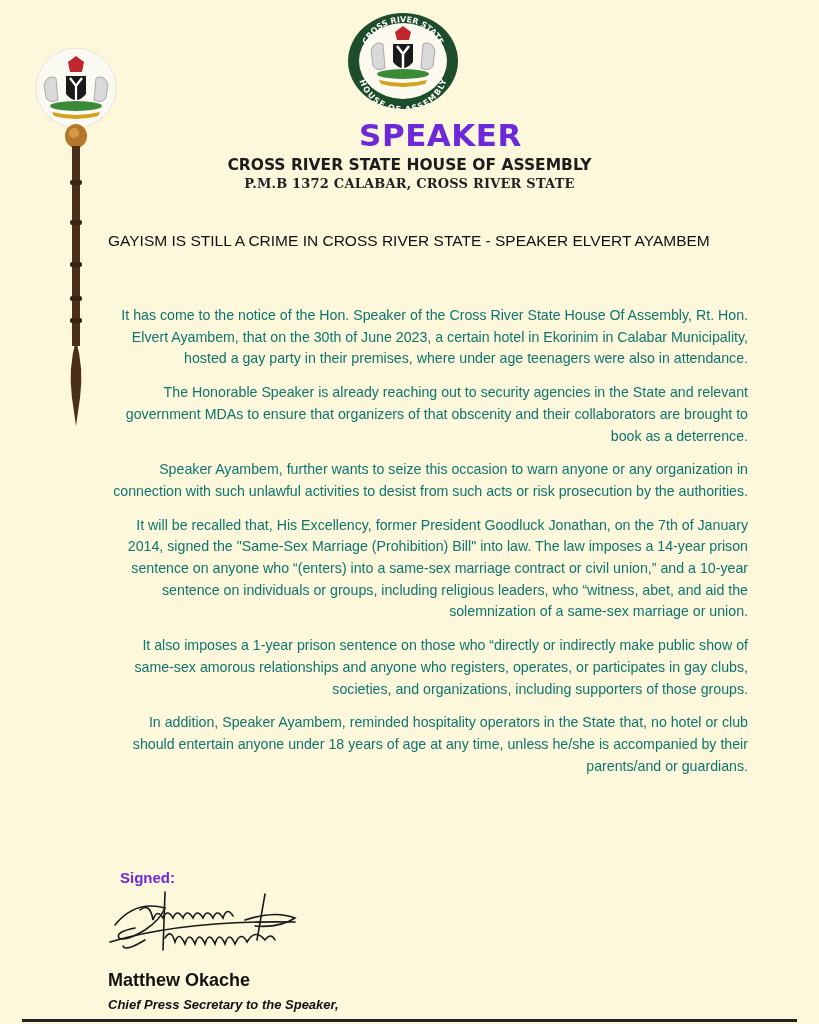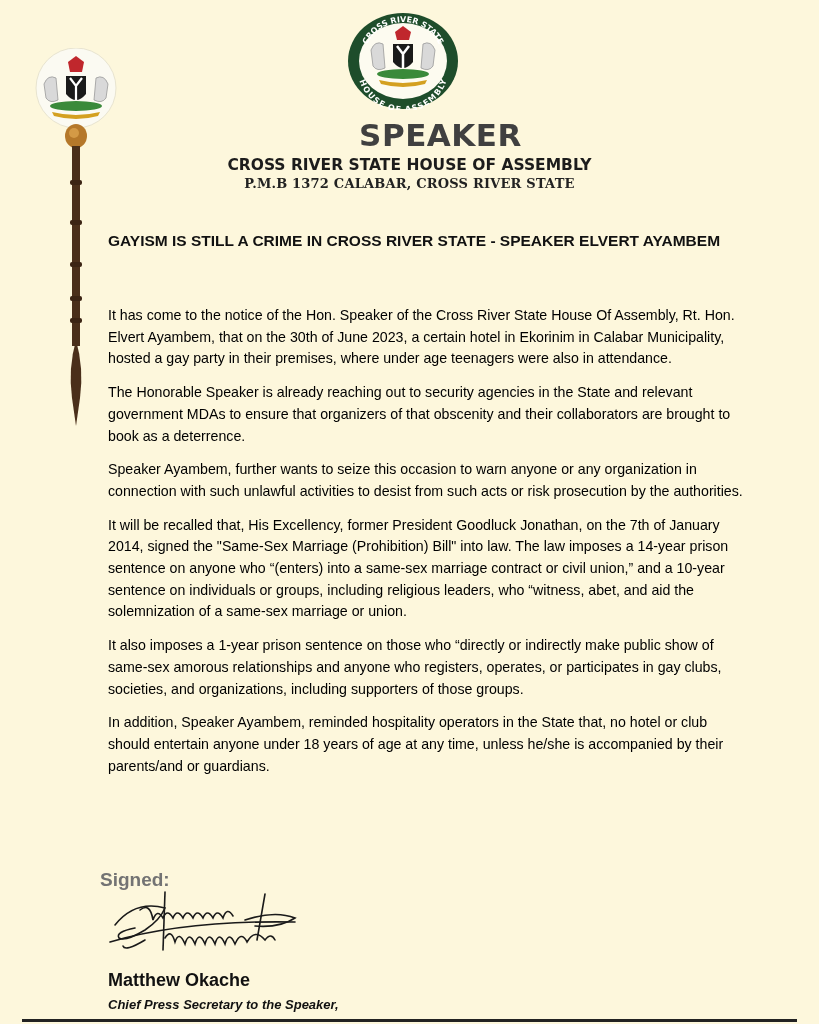--- a/index.html
+++ b/index.html
@@ -14,46 +14,46 @@
     position: absolute; left: 345px; top: 10px;
     width: 116px; height: 100px;
   }
   .mace {
     position: absolute; left: 30px; top: 48px;
     width: 96px; height: 380px;
   }
   .letterhead { position: absolute; left: 0; right: 0; top: 118px; text-align: center; }
   .lh-title {
     font-family: "DejaVu Sans", sans-serif; font-weight: bold;
-    font-size: 31px; letter-spacing: 0.5px; color: #404040; line-height: 34px;
+    font-size: 31px; letter-spacing: 0.5px; color: #6d28d9; line-height: 34px;
     margin-left: 14px;
     padding-left: 48px;
   }
   .lh-sub {
     font-family: "DejaVu Sans", sans-serif; font-weight: bold;
     font-size: 15.5px; color: #1c1c1c; line-height: 19px; margin-top: 4px;
   }
   .lh-addr {
     font-family: "DejaVu Serif", "Liberation Serif", serif; font-weight: bold;
     font-size: 13px; color: #222; line-height: 17px; letter-spacing: 0.2px;
   }
   .headline {
     position: absolute; left: 108px; top: 232px;
-    font-family: "Liberation Sans", sans-serif; font-weight: bold;
+    font-family: "Liberation Sans", sans-serif; font-weight: normal;
     font-size: 15.5px; color: #111; letter-spacing: 0px;
   }
   .body-text {
     position: absolute; left: 108px; top: 305px; width: 640px;
     font-family: "Liberation Sans", sans-serif;
-    font-size: 14.2px; line-height: 21.7px; color: #000000;
+    font-size: 14.2px; line-height: 21.7px; color: #0f766e; text-align: right;
   }
   .body-text p { margin: 0 0 12px 0; }
   .signed-label {
-    position: absolute; left: 100px; top: 869px;
-    font-weight: bold; font-size: 19px; color: #737373;
+    position: absolute; left: 120px; top: 869px;
+    font-weight: bold; font-size: 15px; color: #6d28d9;
   }
   .signature {
     position: absolute; left: 105px; top: 880px; width: 200px; height: 80px;
   }
   .signer-name {
     position: absolute; left: 108px; top: 970px;
     font-weight: bold; font-size: 18px; color: #111; text-align: center;
   }
   .signer-title {
     position: absolute; left: 108px; top: 997px;

